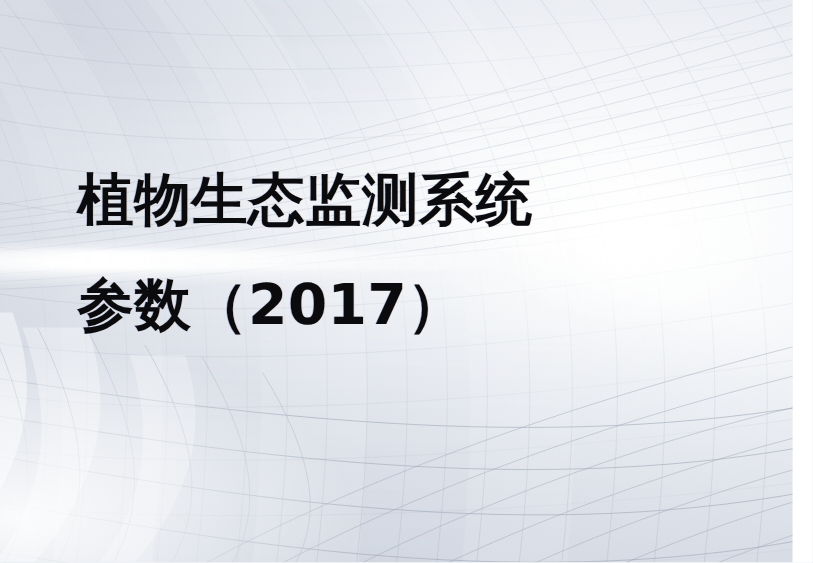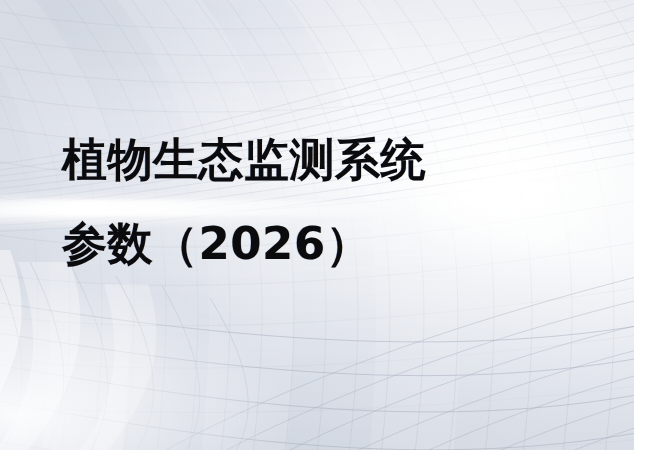--- a/index.html
+++ b/index.html
@@ -219,16 +219,16 @@
     </g>
   </svg>
 
   <div class="glow-right"></div>
   <div class="streak"></div>
   <div class="streak2"></div>
   <div class="bg-tint-bl"></div>
 
   <div class="title-block">
     <div class="title-line">植物生态监测系统</div>
-    <div class="title-line">参数（2026）</div>
+    <div class="title-line">参数（2017）</div>
   </div>
 
 </div>
 
 </body></html>

